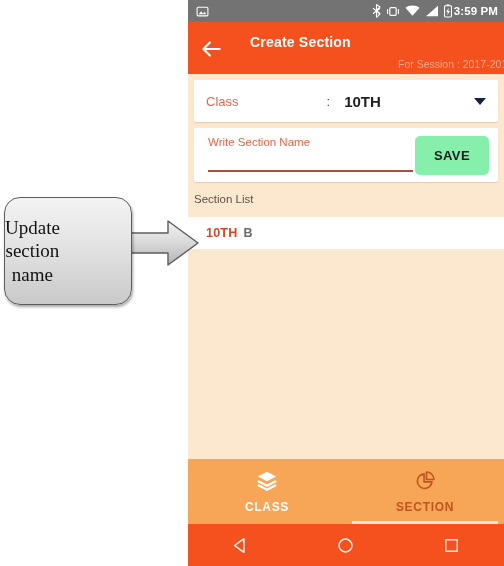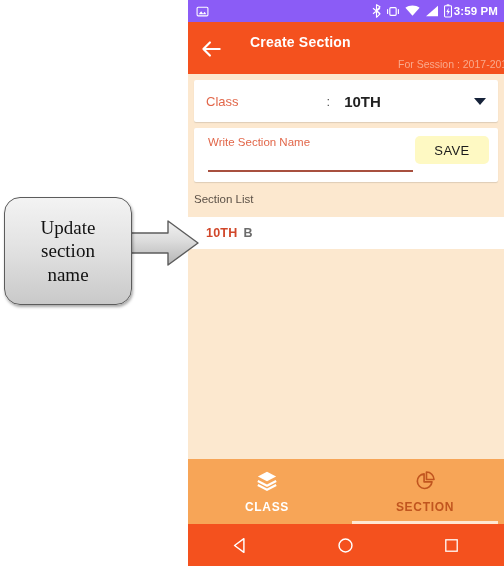--- a/index.html
+++ b/index.html
@@ -22,21 +22,21 @@
     top: 0;
     width: 316px;
     height: 566px;
     background: #fce8cf;
     overflow: hidden;
   }
 
   
   #status-bar {
     height: 22px;
-    background: #8b5cf6;
+    background: #737373;
     display: flex;
     align-items: center;
     padding: 0 6px 0 8px;
     box-sizing: border-box;
     color: #ffffff;
   }
   #status-bar .left { flex: 0 0 auto; display: flex; align-items: center; }
   #status-bar .spacer { flex: 1 1 auto; }
   #status-bar .right { flex: 0 0 auto; display: flex; align-items: center; gap: 5px; }
   .sb-icon { display: block; }
@@ -159,28 +159,28 @@
     font-size: 13px;
     color: #333333;
     padding: 0;
     box-sizing: border-box;
   }
   #save-button {
     position: absolute;
     right: 9px;
     top: 8px;
     width: 74px;
-    height: 28px;
-    background: #fef9c3;
+    height: 39px;
+    background: #86efac;
     border: none;
     border-radius: 5px;
     color: #1b1b1b;
     font-family: "Liberation Sans", sans-serif;
     font-size: 13px;
-    font-weight: normal;
+    font-weight: bold;
     letter-spacing: 0.4px;
     cursor: pointer;
   }
 
   
   #section-list-header {
     margin-top: 8px;
     padding: 3px 0 12px 6px;
     color: #5c5147;
     font-size: 11.5px;
@@ -268,21 +268,21 @@
     left: 4px;
     top: 197px;
     width: 126px;
     height: 106px;
     border-radius: 16px;
     border: 1.5px solid #5c5c5c;
     background: linear-gradient(to bottom, #f3f3f3 0%, #e3e3e3 45%, #c9c9c9 100%);
     box-shadow: 1px 2px 3px rgba(0,0,0,0.35);
     display: flex;
     align-items: center;
-    justify-content: center;
+    justify-content: flex-start;
     text-align: center;
     z-index: 3;
   }
   #annotation-text {
     font-family: "Liberation Serif", serif;
     font-size: 19px;
     color: #111111;
     line-height: 1.22;
     white-space: pre-line;
   }

